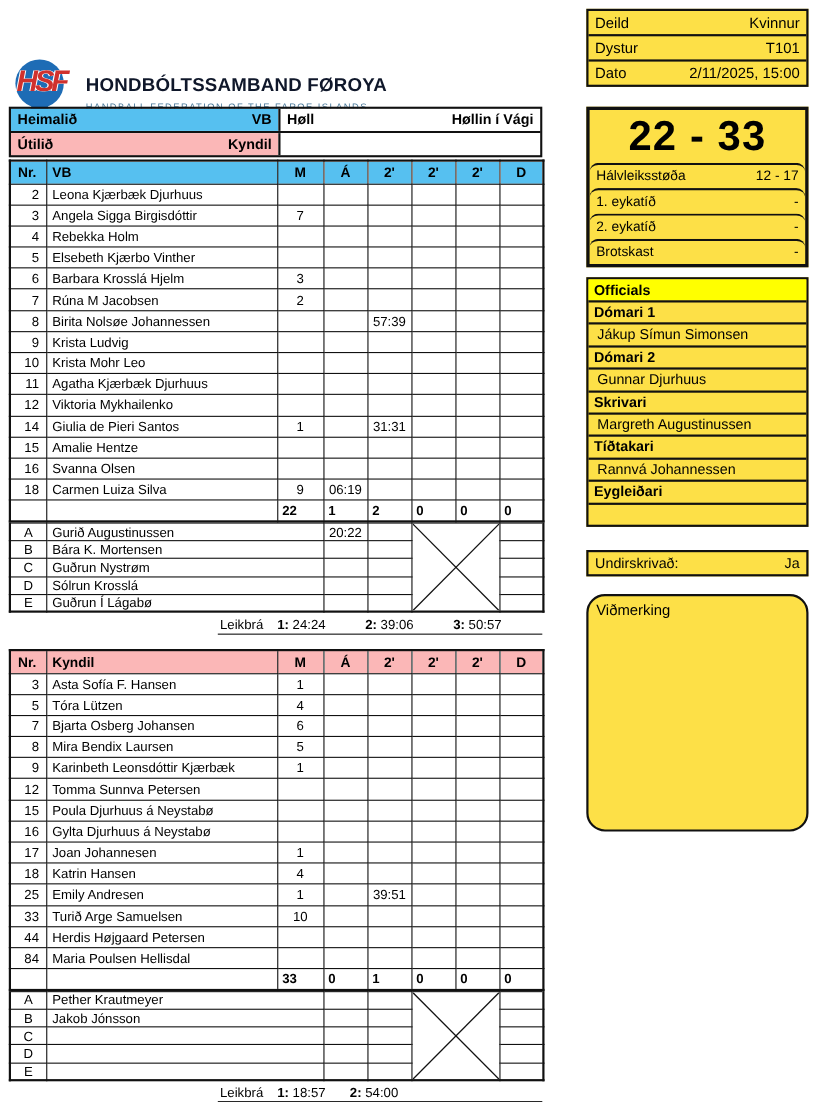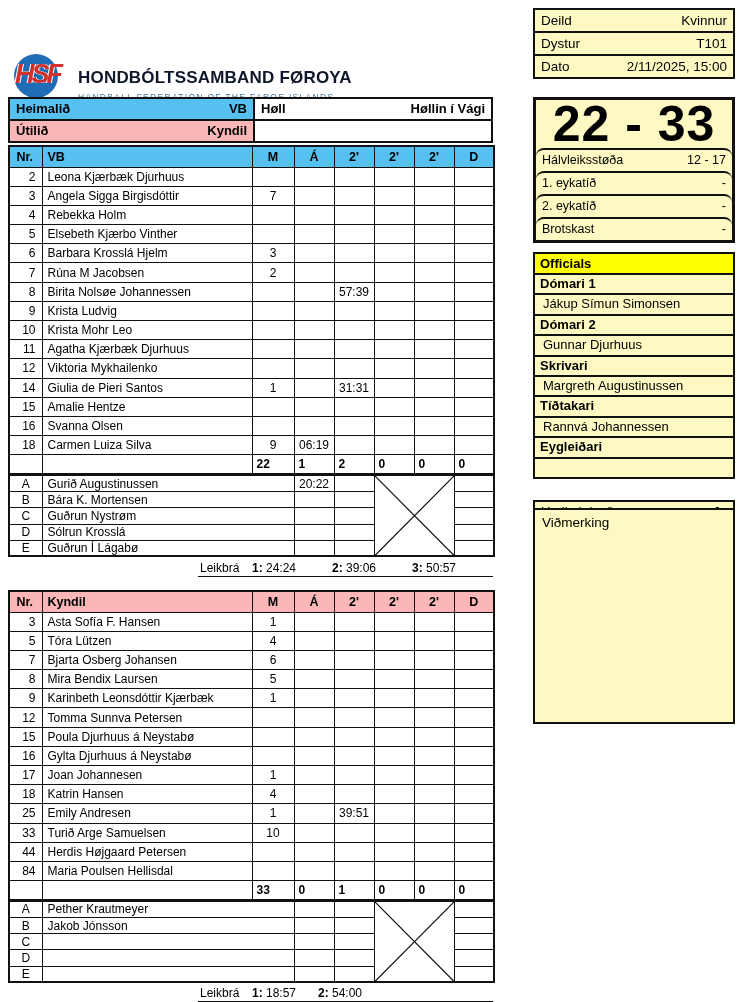--- a/index.html
+++ b/index.html
@@ -13,26 +13,26 @@
   .logo-wrist{position:absolute;top:44px;left:14px;width:16px;height:14px;background:#1e6cb5;border-radius:2px;}
   .logo-wrist:after{content:"";position:absolute;top:12px;left:2px;width:12px;height:5px;background:#1e6cb5;border-radius:1px;}
   .logo-acronym{position:absolute;top:7px;left:1px;width:44px;text-align:center;
      font-style:italic;font-weight:bold;font-size:27px;letter-spacing:-3px;color:#d0312d;
      text-shadow:1px 0 0 #fff,-1px 0 0 #fff;}
   .logo-text{padding-top:16px;margin-left:12px;}
   .logo-title{color:#0f172a;font-weight:bold;font-size:17px;letter-spacing:.2px;white-space:nowrap;}
   .logo-sub{color:#4a7a9b;font-size:8.5px;letter-spacing:1.3px;margin-top:4px;white-space:nowrap;}
 
   
-  .rbox{position:absolute;left:533px;width:202px;border:2px solid #111;box-sizing:border-box;background:#fef9c3;}
+  .rbox{position:absolute;left:533px;width:202px;border:2px solid #111;box-sizing:border-box;background:#fde047;}
   .info-row{display:flex;justify-content:space-between;height:21px;line-height:21px;padding:0 6px;font-size:13.5px;}
   .info-row + .info-row{border-top:2px solid #111;}
 
   .score-box{border-width:3px;}
-  .score-big{height:48px;line-height:48px;text-align:center;font-size:50px;font-weight:bold;letter-spacing:1px;}
+  .score-big{height:48px;line-height:48px;text-align:center;font-size:38px;font-weight:bold;letter-spacing:1px;}
   .score-row{display:flex;justify-content:space-between;height:21px;line-height:21px;padding:0 6px;
              font-size:12.5px;border-top:2px solid #111;border-radius:8px;}
 
   .off-header{background:#ffff00;height:19px;line-height:19px;padding:0 5px;font-size:13px;font-weight:bold;}
   .off-row{height:18.4px;line-height:18.4px;padding:0 5px;font-size:13px;border-top:2px solid #111;
            white-space:nowrap;overflow:hidden;}
   .off-role{font-weight:bold;}
   .off-name{padding-left:8px;}
 
   .signed-box{display:flex;justify-content:space-between;height:24px;line-height:20px;padding:0 6px;font-size:13px;}
@@ -139,21 +139,21 @@
     <div class="off-row off-name">Rannvá Johannessen</div>
     <div class="off-row off-role">Eygleiðari</div>
     <div class="off-row off-name"></div>
   </div>
 
   <div class="rbox signed-box" style="top:500px;">
     <span>Undirskrivað:</span>
     <span>Ja</span>
   </div>
 
-  <div class="rbox remarks-box" style="top:508px;">
+  <div class="rbox remarks-box" style="top:540px;border-radius:17px;">
     <span>Viðmerking</span>
   </div>
 
   <div class="venue">
     <div class="venue-row">
       <div class="v-team bg-blue">
         <span>Heimalið</span>
         <span>VB</span>
       </div>
       <div class="v-hall">

